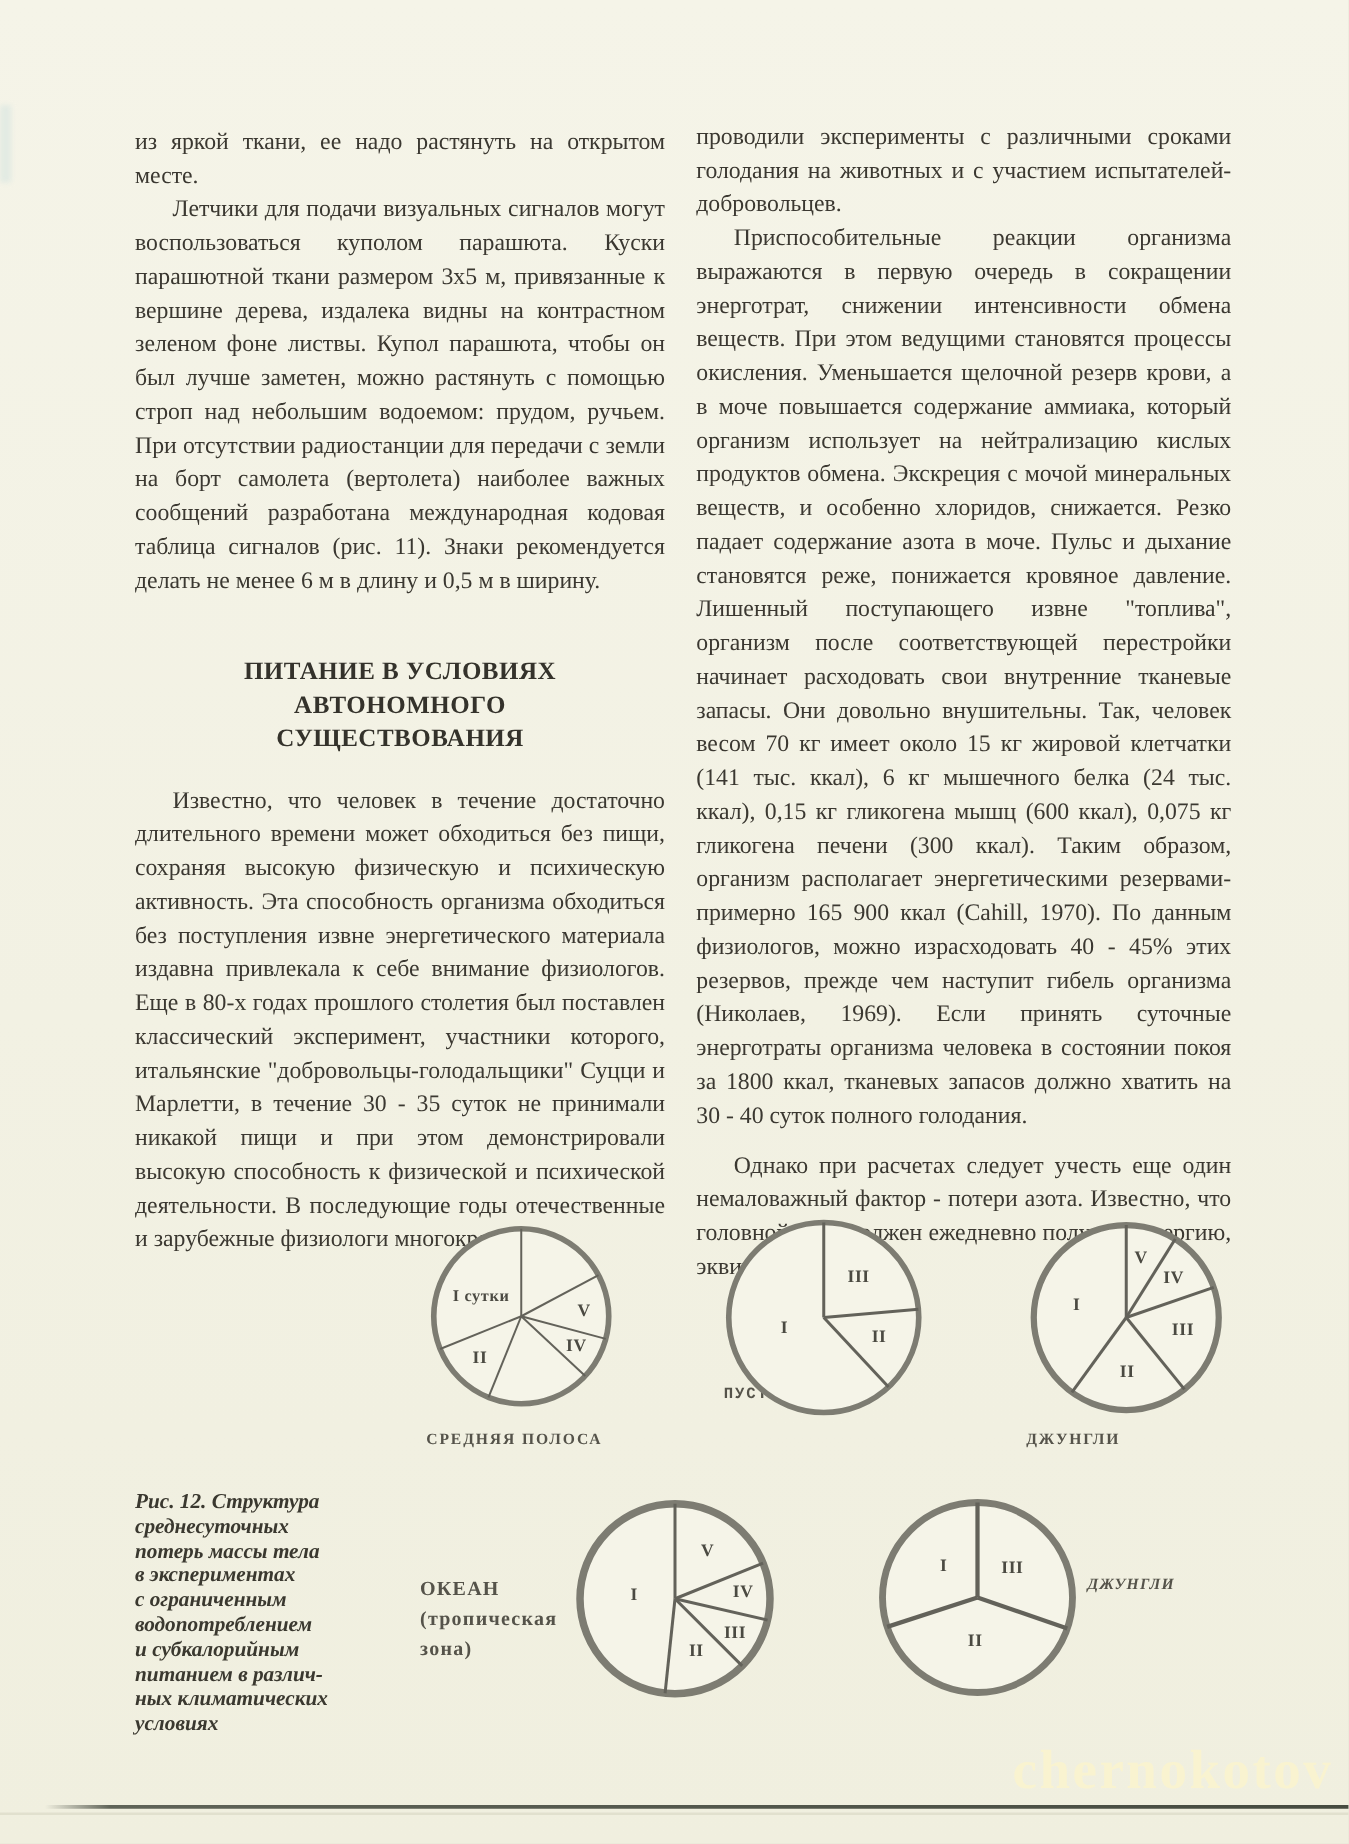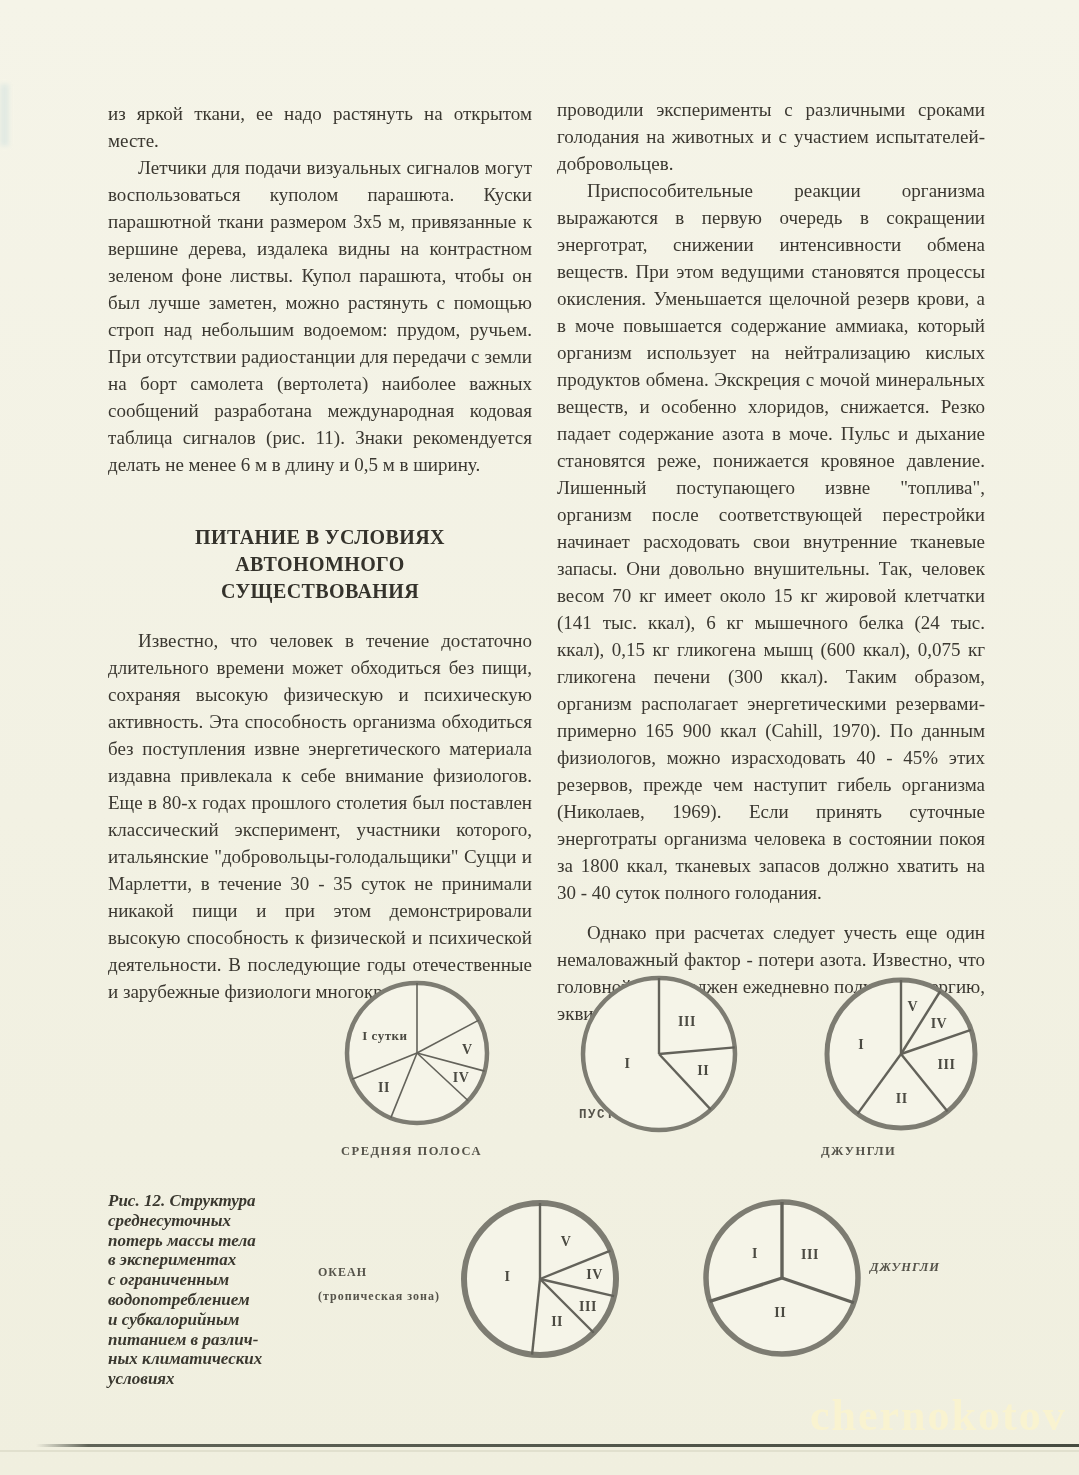--- a/index.html
+++ b/index.html
@@ -19,21 +19,21 @@
     margin:46px 0 22px 0; color:#34322b; white-space:pre-line; text-align:center;
   }
   .figure-area { position:absolute; left:0; top:0; width:1079px; height:1475px; pointer-events:none; }
   .pie-caption {
     position:absolute; font-weight:bold; font-size:12.5px; letter-spacing:1.5px;
     color:#55534a; text-align:left; white-space:pre-line;
   }
   #cap-0 { left:341px; top:1144px; width:160px; }
   #cap-1 { left:579px; top:1108px; width:160px;font-family:Liberation Mono, monospace; }
   #cap-2 { left:821px; top:1144px; width:160px; }
-  #cap-3 { left:318px; top:1260px; width:148px; font-size:12px; line-height:24px; letter-spacing:1px; }
+  #cap-3 { left:336px; top:1260px; width:148px; font-size:16px; line-height:24px; letter-spacing:1px; }
   #cap-4 { left:870px; top:1260px; width:110px; text-align:left; letter-spacing:1px;font-style:italic; }
   .figure-caption {
     position:absolute; left:108px; top:1191px; width:210px;
     font-weight:bold; font-size:17px; line-height:19.8px; color:#3a382f; white-space:pre-line;font-style:italic;
   }
   .watermark {
     position:absolute; left:810px; top:1390px; font-size:44px; font-weight:bold;
     color:#f9f3d0; letter-spacing:2px; font-family:"Liberation Serif", serif;
   }
   .bottom-rule {

